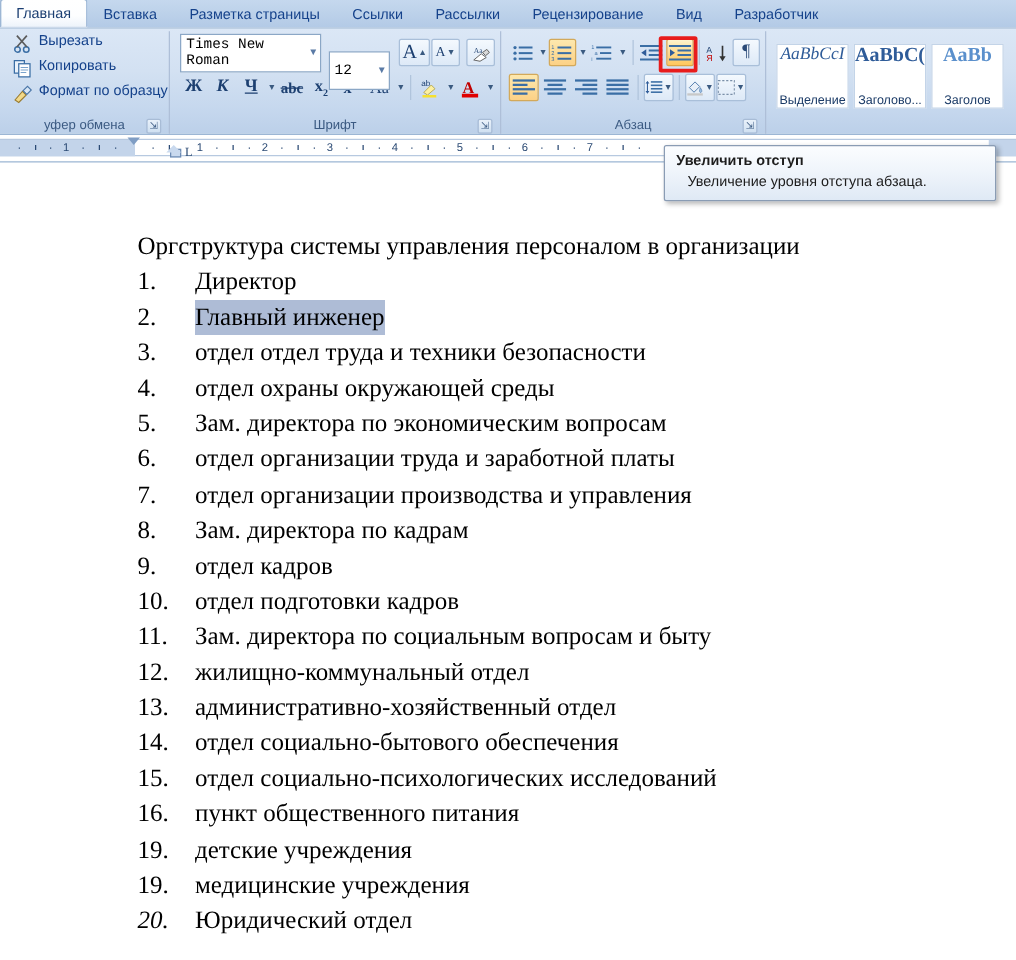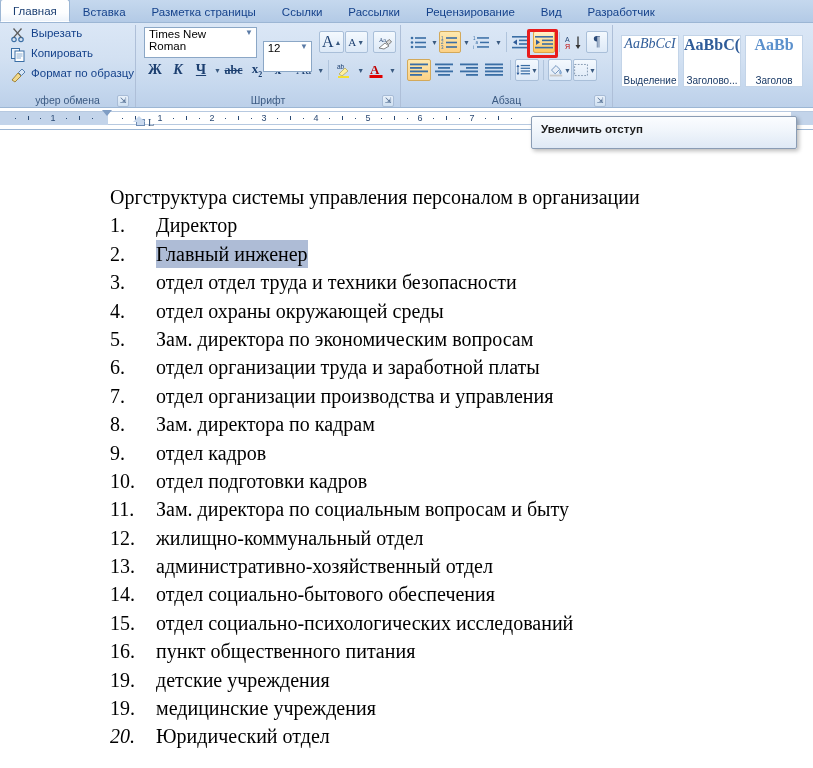--- a/index.html
+++ b/index.html
@@ -102,23 +102,24 @@
     border: 1px solid #a9bfd9;
     background: linear-gradient(to bottom,#f4f9fe,#dde9f7);
   }
 
   .row { display: flex; align-items: center; gap: 1px; height: 26px; }
 
   
   .font-grp { width: 265px; }
   .combo {
     height: 31px; border: 1px solid #8ba7c6; background: #fff;
-    display: flex; align-items: flex-start;
+    display: flex; align-items: center;
     font-size: 11.5px; color: #000; padding-left: 4px;
     position: relative;
+    font-family: Liberation Mono, monospace;
   }
   .combo .arrow { margin-left: auto; margin-right: 3px; color:#5b7ba6; font-size: 8px; }
   .font-name { width: 120px; }
   .font-size { width: 52px; margin-top: 28px; }
 
   .sep { width: 1px; height: 20px; background: #b0c4dc; margin: 0 3px; }
   .split-arrow { font-size: 7px; color:#3a5a80; margin-left:1px; }
 
   
   .para-grp { width: 212px; }
@@ -621,15 +622,16 @@
       <li>
           <span class="li-num italic">20.</span>
           <span class="li-text">Юридический отдел</span>
         </li>
     </ol>
   </div>
 </div>
 
 <div class="tooltip">
   <div class="tt-title">Увеличить отступ</div>
+  <div class="tt-desc">Увеличение уровня отступа абзаца.</div>
 </div>
 
 <div class="annot" style="left:527px;top:29px;width:31px;height:29px;"></div>
 
 </body></html>

